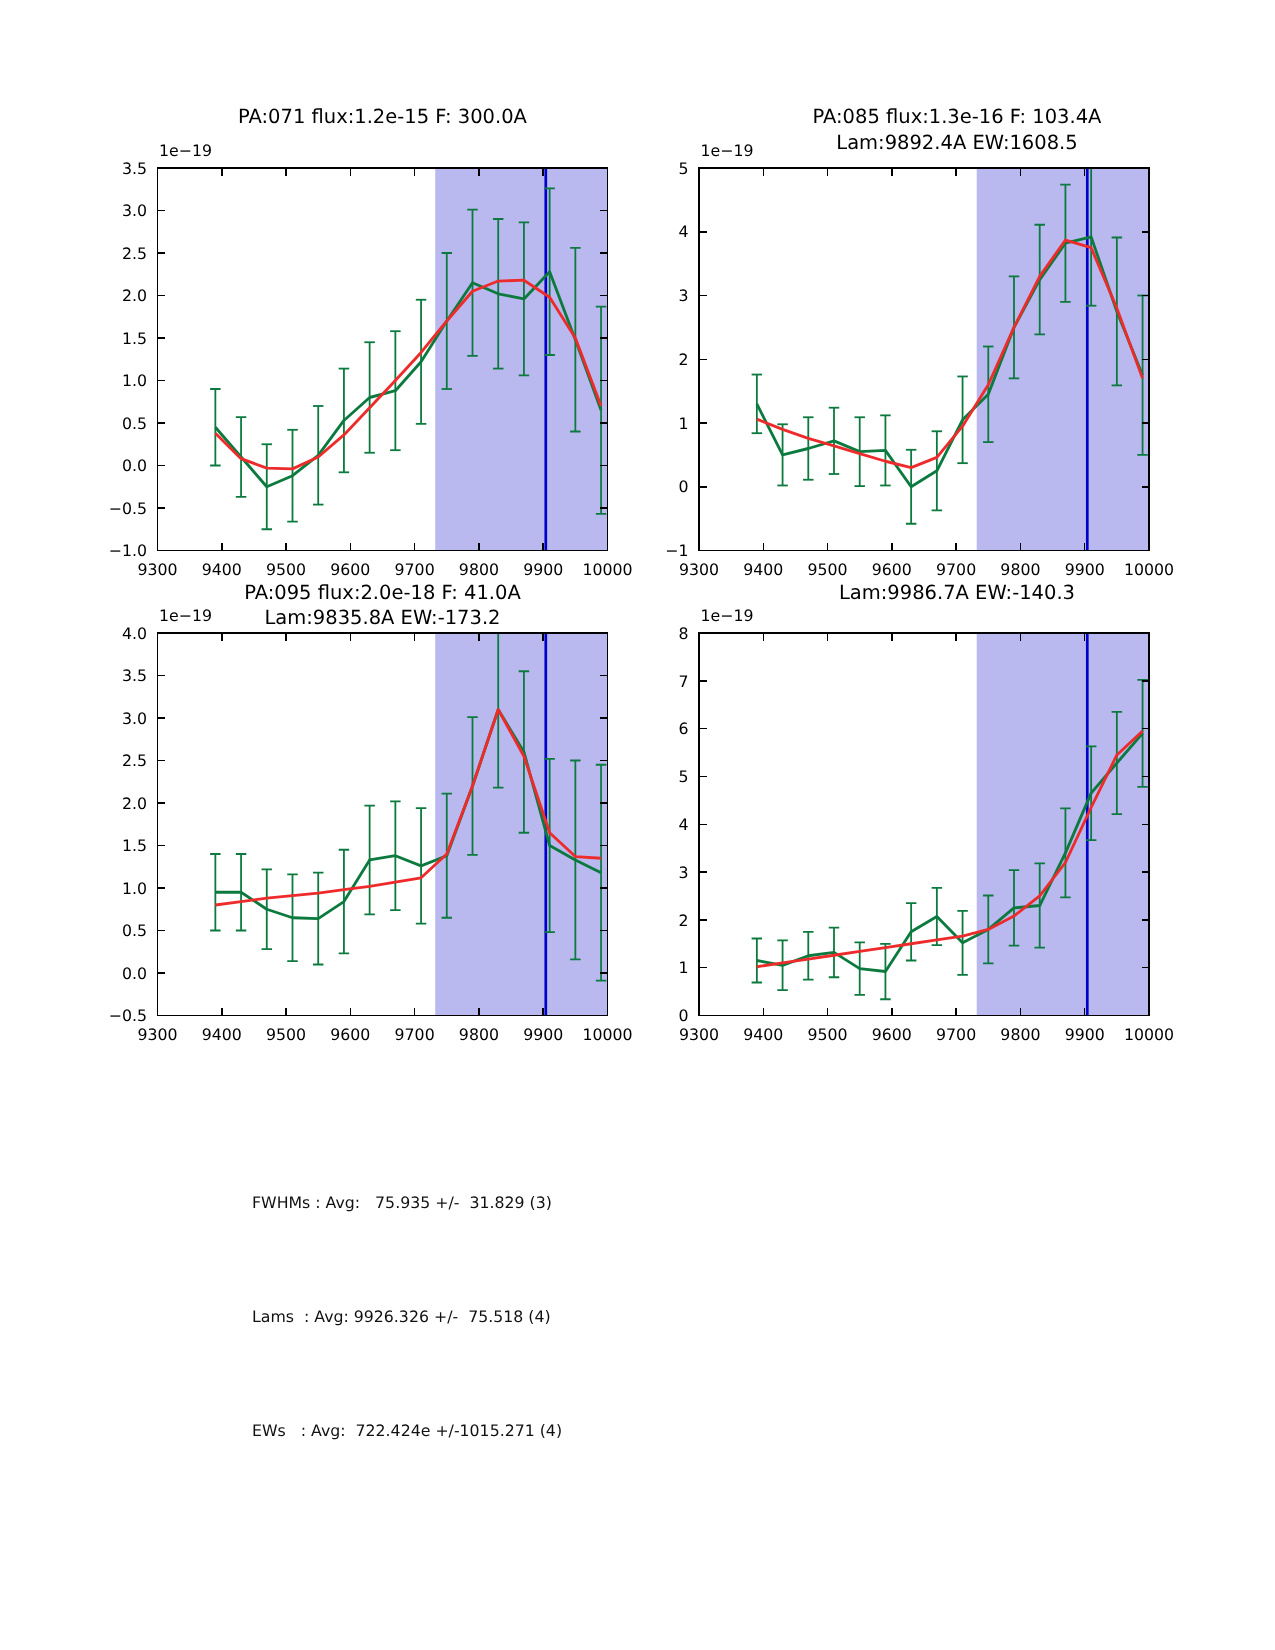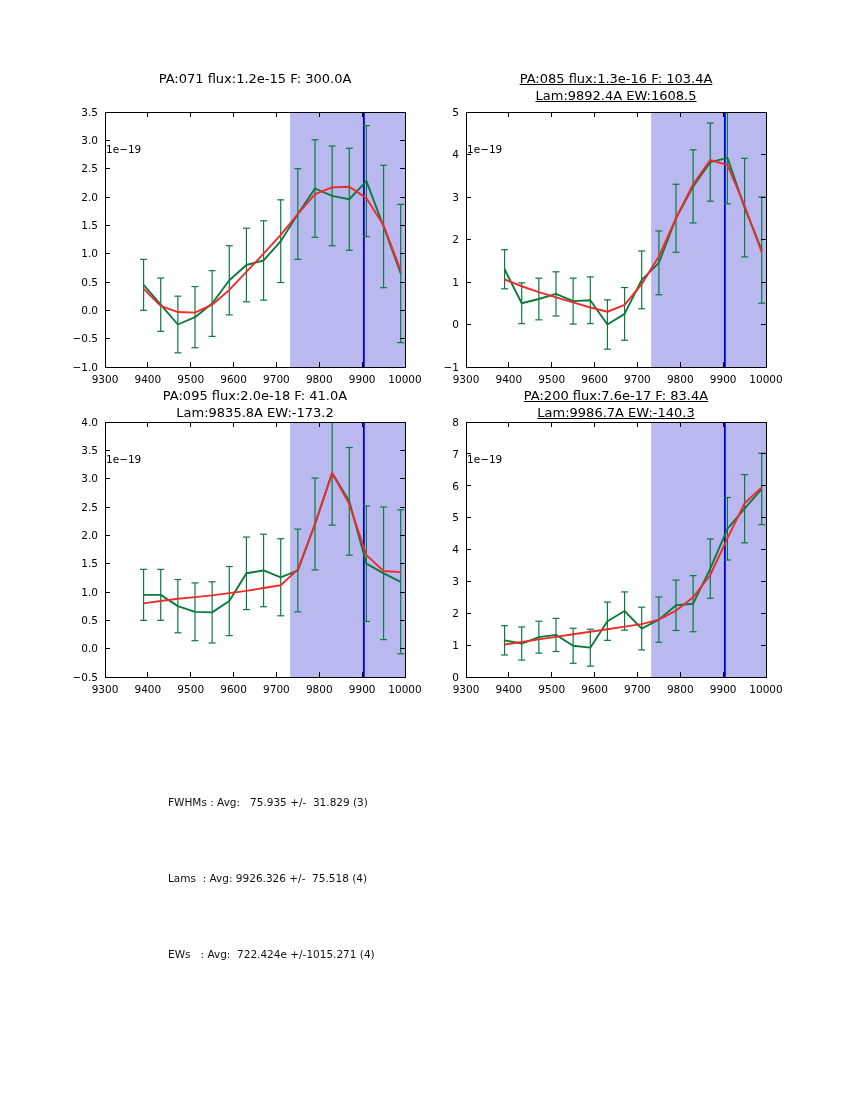--- a/index.html
+++ b/index.html
@@ -1,22 +1,22 @@
 <!DOCTYPE html>
 <html><head>
 <meta charset="utf-8">
 <style>
   html,body{margin:0;padding:0;background:#ffffff;}
   body{width:850px;height:1100px;position:relative;font-family:"DejaVu Sans",sans-serif;color:#000;}
   .figure{position:absolute;left:0;top:0;width:850px;height:1100px;background:#ffffff;}
   .subplot{position:absolute;left:0;top:0;width:0;height:0;}
   .plot-title{position:absolute;width:300px;text-align:center;font-size:13px;line-height:17px;color:#000;}
-  .col1 .plot-title{left:105px;}  .col2 .plot-title{left:466px;text-decoration:underline;}
+  .col1 .plot-title{left:105px;}  .col2 .plot-title{left:488px;}
   .row1 .plot-title{top:70px;}    .row2 .plot-title{top:387px;}
-  .offset-label{position:absolute;font-size:10.5px;color:#000;margin-top:48px;}
+  .offset-label{position:absolute;font-size:10.5px;color:#000;}
   .col1 .offset-label{left:106px;} .col2 .offset-label{left:467px;}
   .row1 .offset-label{top:95px;}   .row2 .offset-label{top:405px;}
   svg.plot-svg{position:absolute;width:370px;height:289px;}
   .col1 svg.plot-svg{left:55px;}  .col2 svg.plot-svg{left:416px;}
   .row1 svg.plot-svg{top:102px;}  .row2 svg.plot-svg{top:412px;}
   .tick-label{font-size:10.5px;fill:#000;font-family:"DejaVu Sans",sans-serif;}
   .summary{position:absolute;left:168px;top:740px;font-size:10.5px;line-height:25.2px;white-space:pre;color:#111;}
 </style>
 </head>
 <body>
@@ -380,21 +380,20 @@
         <line x1="350" y1="236.66666666666666" x2="345" y2="236.66666666666666" stroke="#000000" shape-rendering="crispEdges"></line>
         <text x="43" y="240.46666666666667" text-anchor="end" class="tick-label">0.0</text>
         <line x1="50" y1="265" x2="55" y2="265" stroke="#000000" shape-rendering="crispEdges"></line>
         <line x1="350" y1="265" x2="345" y2="265" stroke="#000000" shape-rendering="crispEdges"></line>
         <text x="43" y="268.8" text-anchor="end" class="tick-label">−0.5</text>
       </svg>
   </div>
 
   <div class="subplot row2 col2">
     <div class="plot-title">
-      <div>PA:200 flux:7.6e-17 F: 83.4A</div>
       <div>Lam:9986.7A EW:-140.3</div>
     </div>
     <div class="offset-label">1e−19</div>
     <svg class="plot-svg">
         <defs>
           <clipPath id="clip3">
             <rect x="50" y="10" width="300" height="255"></rect>
           </clipPath>
         </defs>
         <rect x="235.14285714285714" y="10" width="114.85714285714286" height="255" fill="#b9b9f0"></rect>

